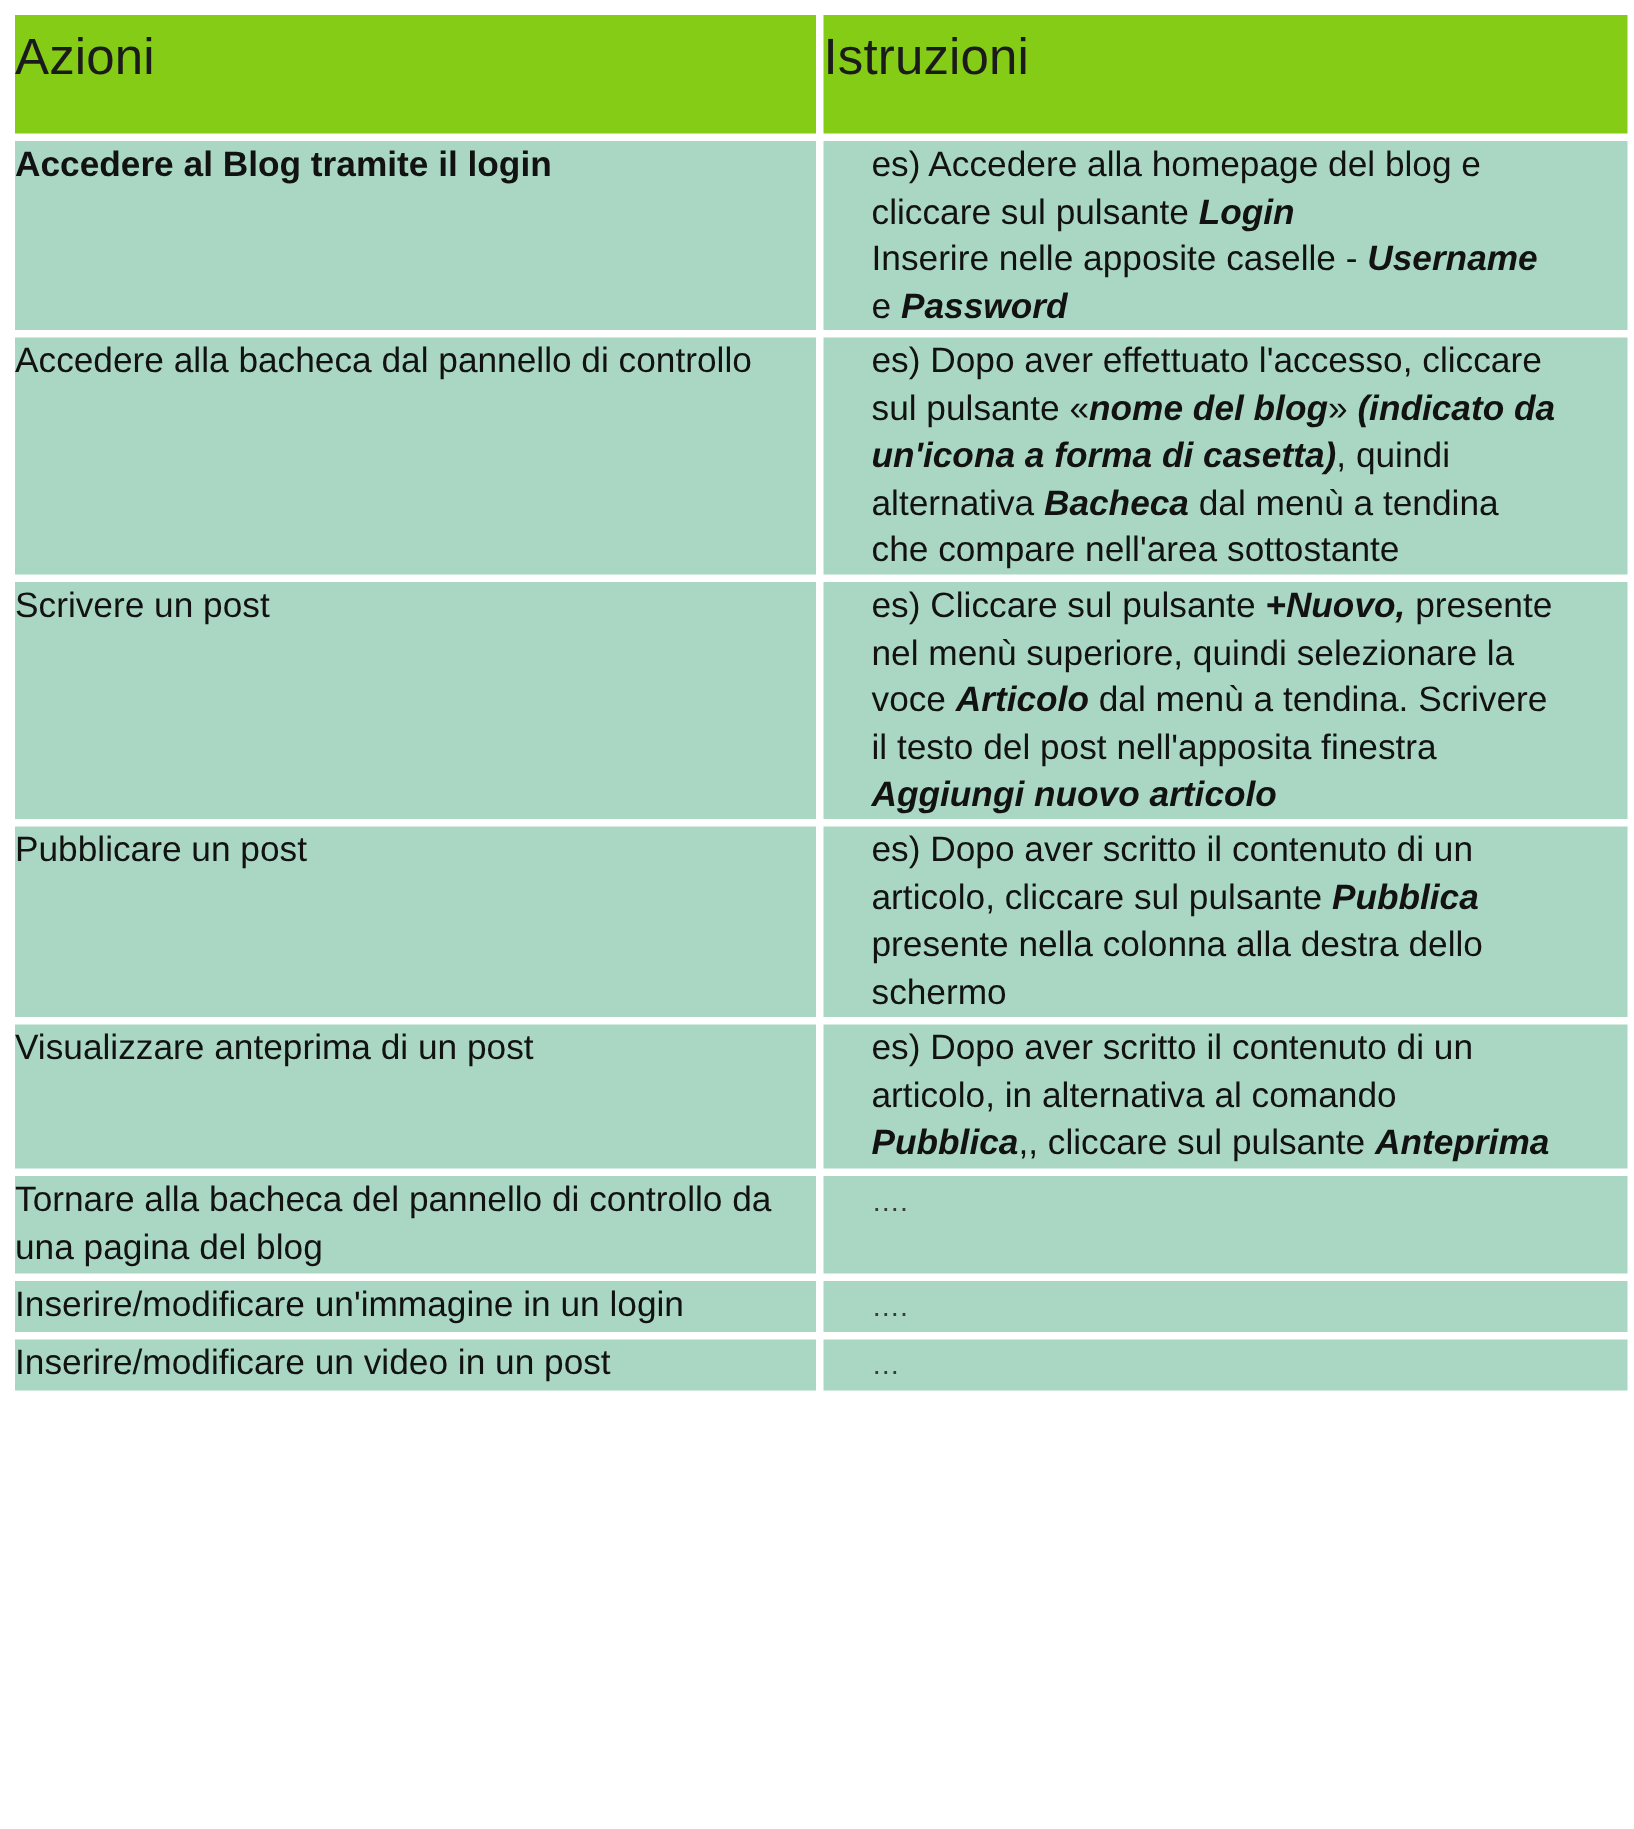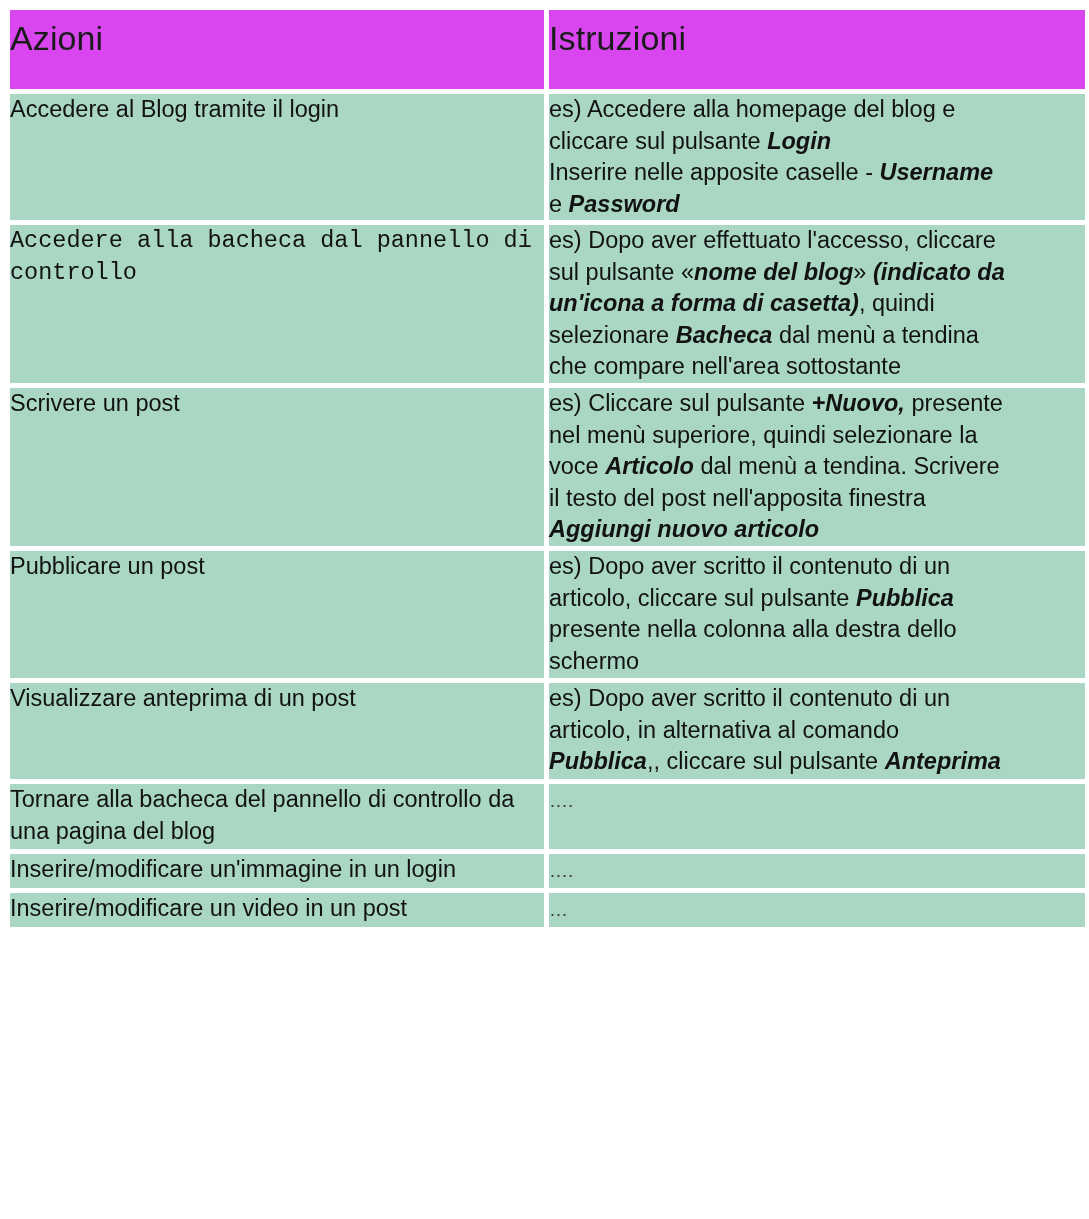--- a/index.html
+++ b/index.html
@@ -32,58 +32,58 @@
   table.grid td, table.grid th {
     padding: 0;
     margin: 0;
     vertical-align: top;
     text-align: left;
   }
   col.c-actions { width: 534px; }
   col.c-instr   { width: 536px; }
 
   th.hdr {
-    background: #d946ef;
+    background: #84cc16;
     height: 79px;
     padding: 4px 0 0 16px;
     font-weight: normal;
     font-size: 34px;
     line-height: 56px;
     color: #1b1b1b;
     letter-spacing: 0.1px;
   }
 
   td.cell {
     background: #a9d7c4;
     padding: 10px 10px 10px 16px;
     font-size: 23.5px;
     line-height: 31.5px;
     color: #121212;
   }
   td.cell.instr {
-    padding-left: 0;
+    padding-left: 32px;
     padding-right: 6px;
   }
   td.cell.dots {
     font-size: 23.5px;
     color: #3a3a3a;
   }
   .dots span {
     display: inline-block;
     font-size: 19px;
     line-height: 31.5px;
     letter-spacing: 0px;
   }
   .bi { font-weight: bold; font-style: italic; }
   .plain { font-weight: normal; font-style: normal; }
 
   
   tr.r0 td, tr.r0 th { }
-  .h-login    { height: 115px; }
-  .h-bacheca  { height: 158px; font-family: Liberation Mono, monospace; }
+  .h-login    { height: 115px; font-weight: bold; }
+  .h-bacheca  { height: 158px; }
   .h-scrivere { height: 158px; }
   .h-pubbl    { height: 127px; }
   .h-antep    { height: 96px; }
   .h-short1   { height: 65px; }
   .h-short2   { height: 34px; }
 </style>
 </head>
 <body>
 
 <div id="sheet">
@@ -107,21 +107,21 @@
             <div><span class="plain">Inserire nelle apposite caselle  -  </span><span class="bi">Username</span></div>
             <div><span class="plain">e </span><span class="bi">Password</span></div>
           </td>
         </tr>
         <tr class="r1">
           <td class="cell h-bacheca">Accedere alla bacheca dal pannello di controllo</td>
           <td class="cell instr">
             <div><span class="plain">es) Dopo aver effettuato l'accesso, cliccare</span></div>
             <div><span class="plain">sul pulsante «</span><span class="bi">nome del blog</span><span class="plain">»</span><span class="bi"> (indicato da</span></div>
             <div><span class="bi">un'icona a forma di casetta)</span><span class="plain">, quindi</span></div>
-            <div><span class="plain">selezionare </span><span class="bi">Bacheca</span><span class="plain">  dal menù a tendina</span></div>
+            <div><span class="plain">alternativa </span><span class="bi">Bacheca</span><span class="plain">  dal menù a tendina</span></div>
             <div><span class="plain">che compare nell'area sottostante</span></div>
           </td>
         </tr>
         <tr class="r2">
           <td class="cell h-scrivere">Scrivere un post</td>
           <td class="cell instr">
             <div><span class="plain">es) Cliccare sul pulsante </span><span class="bi">+Nuovo,</span><span class="plain"> presente</span></div>
             <div><span class="plain">nel menù superiore, quindi selezionare la</span></div>
             <div><span class="plain">voce </span><span class="bi">Articolo</span><span class="plain"> dal menù a tendina. Scrivere</span></div>
             <div><span class="plain">il testo del post nell'apposita finestra</span></div>

